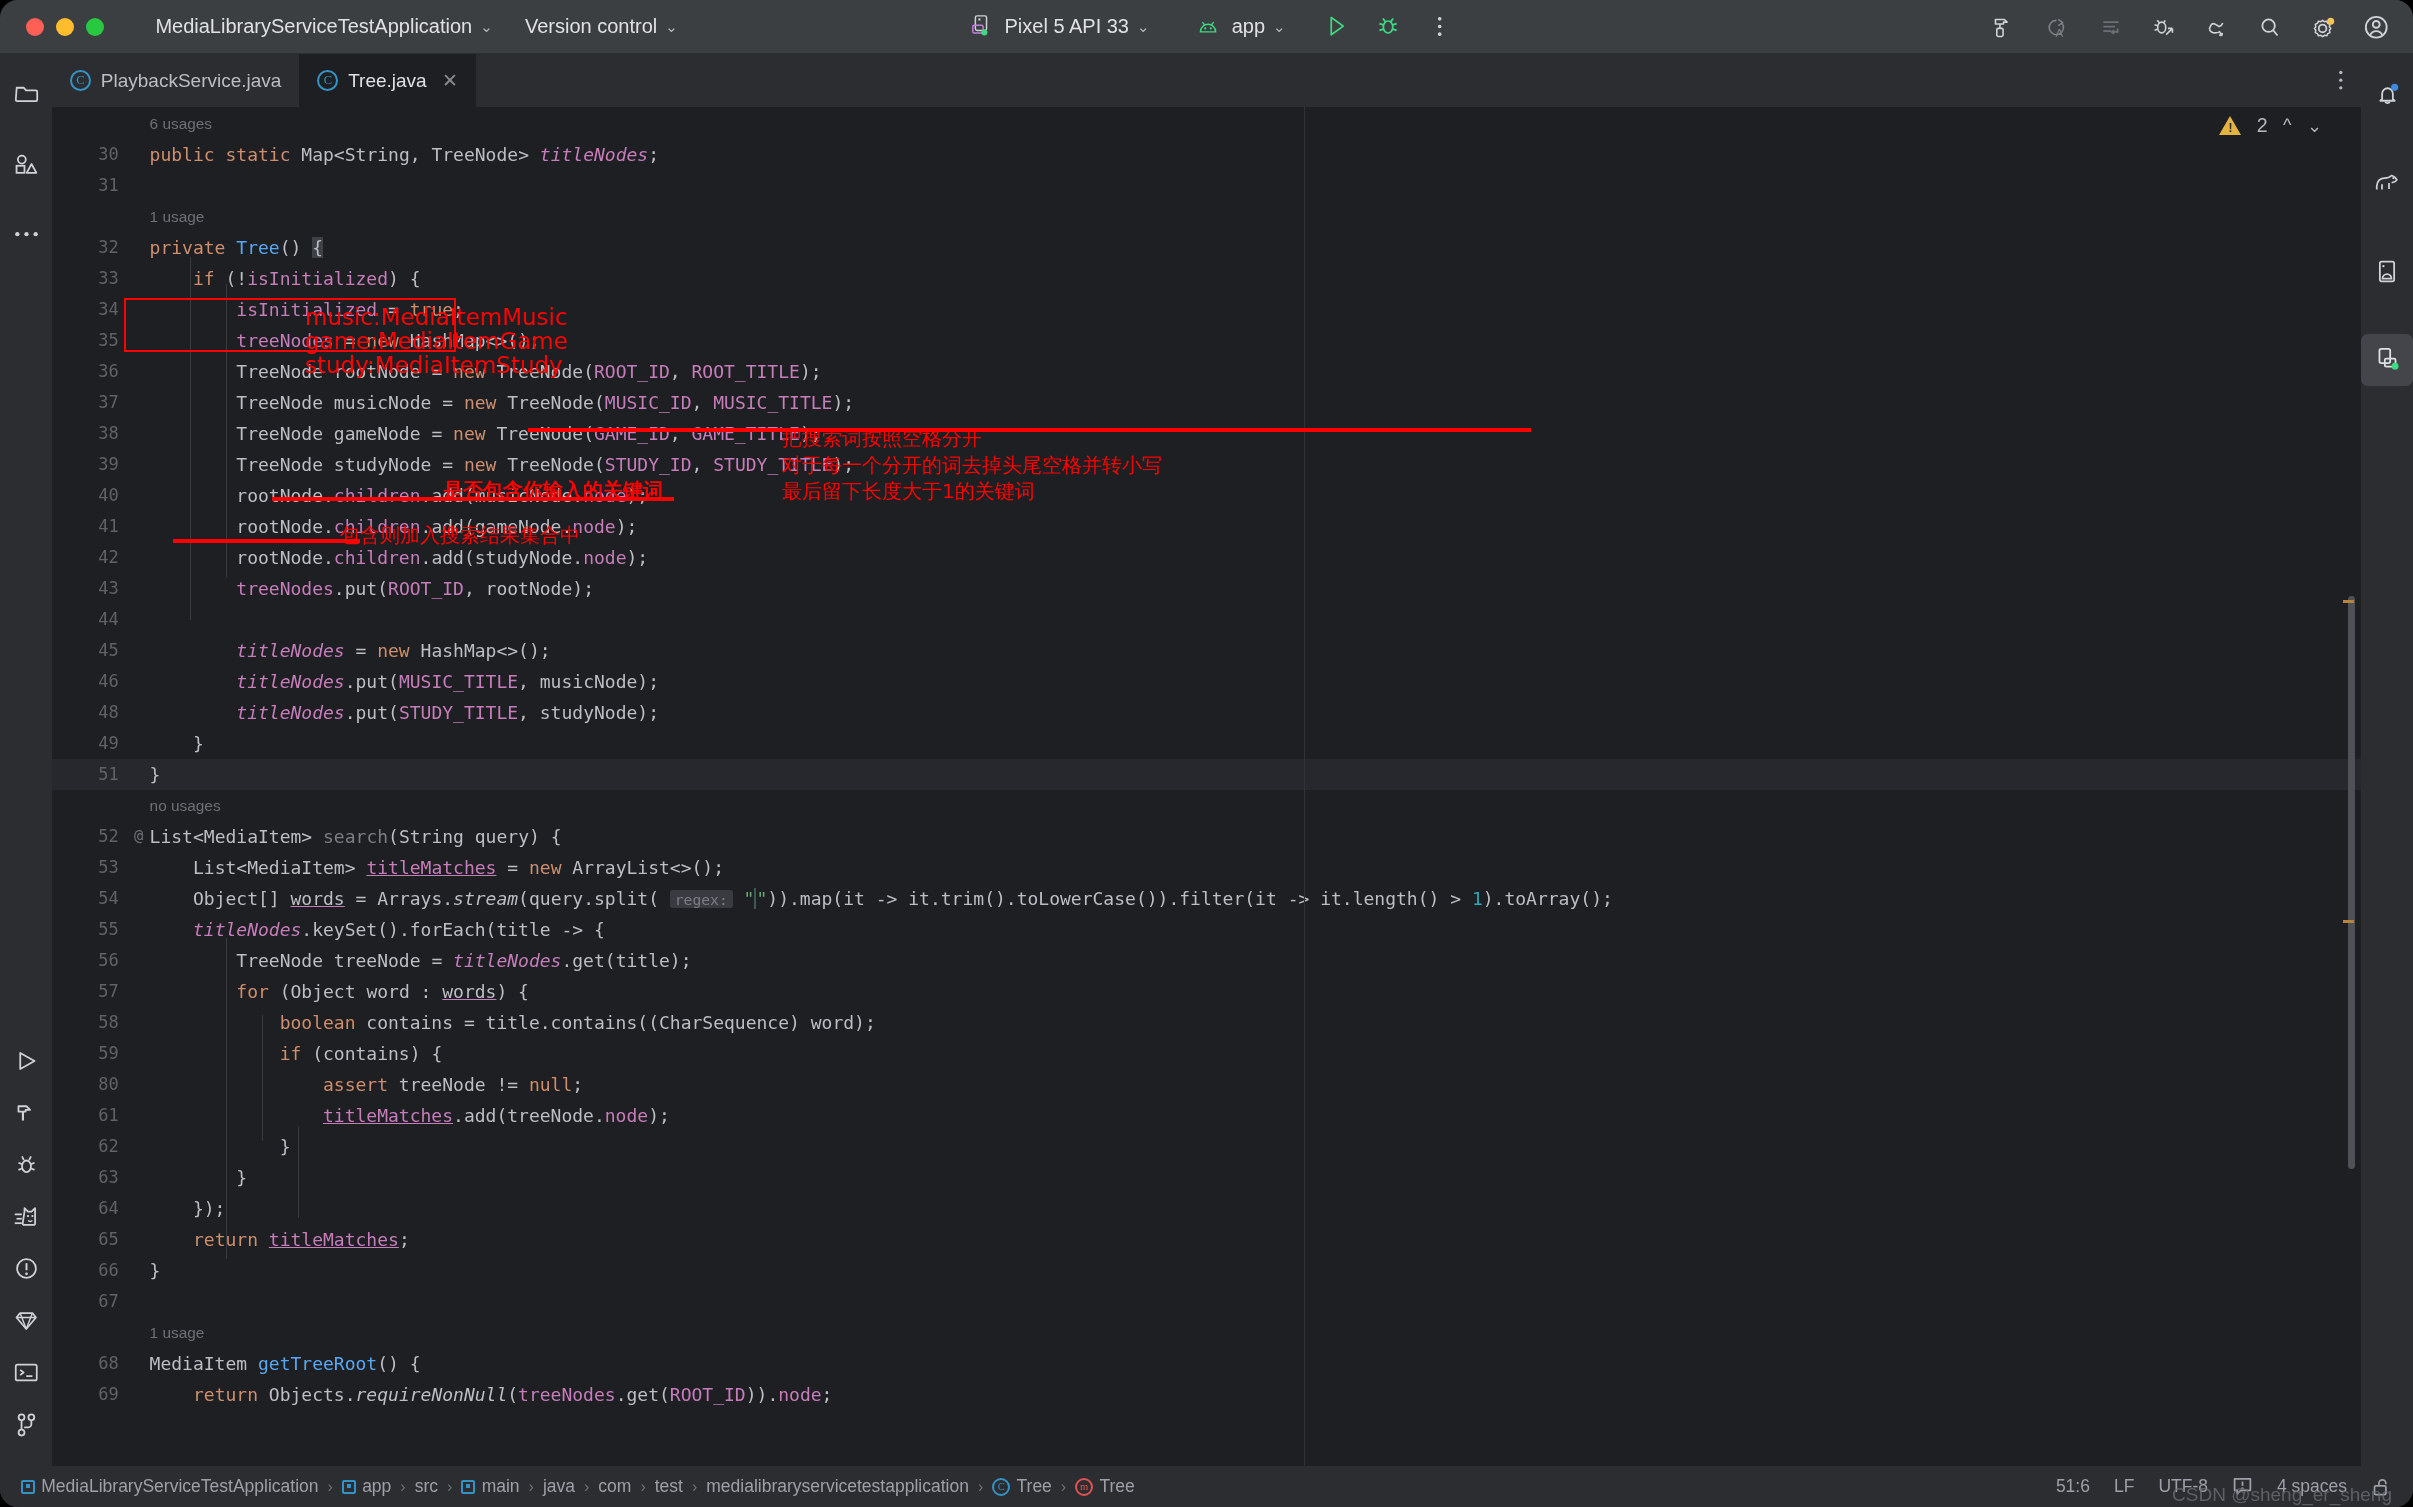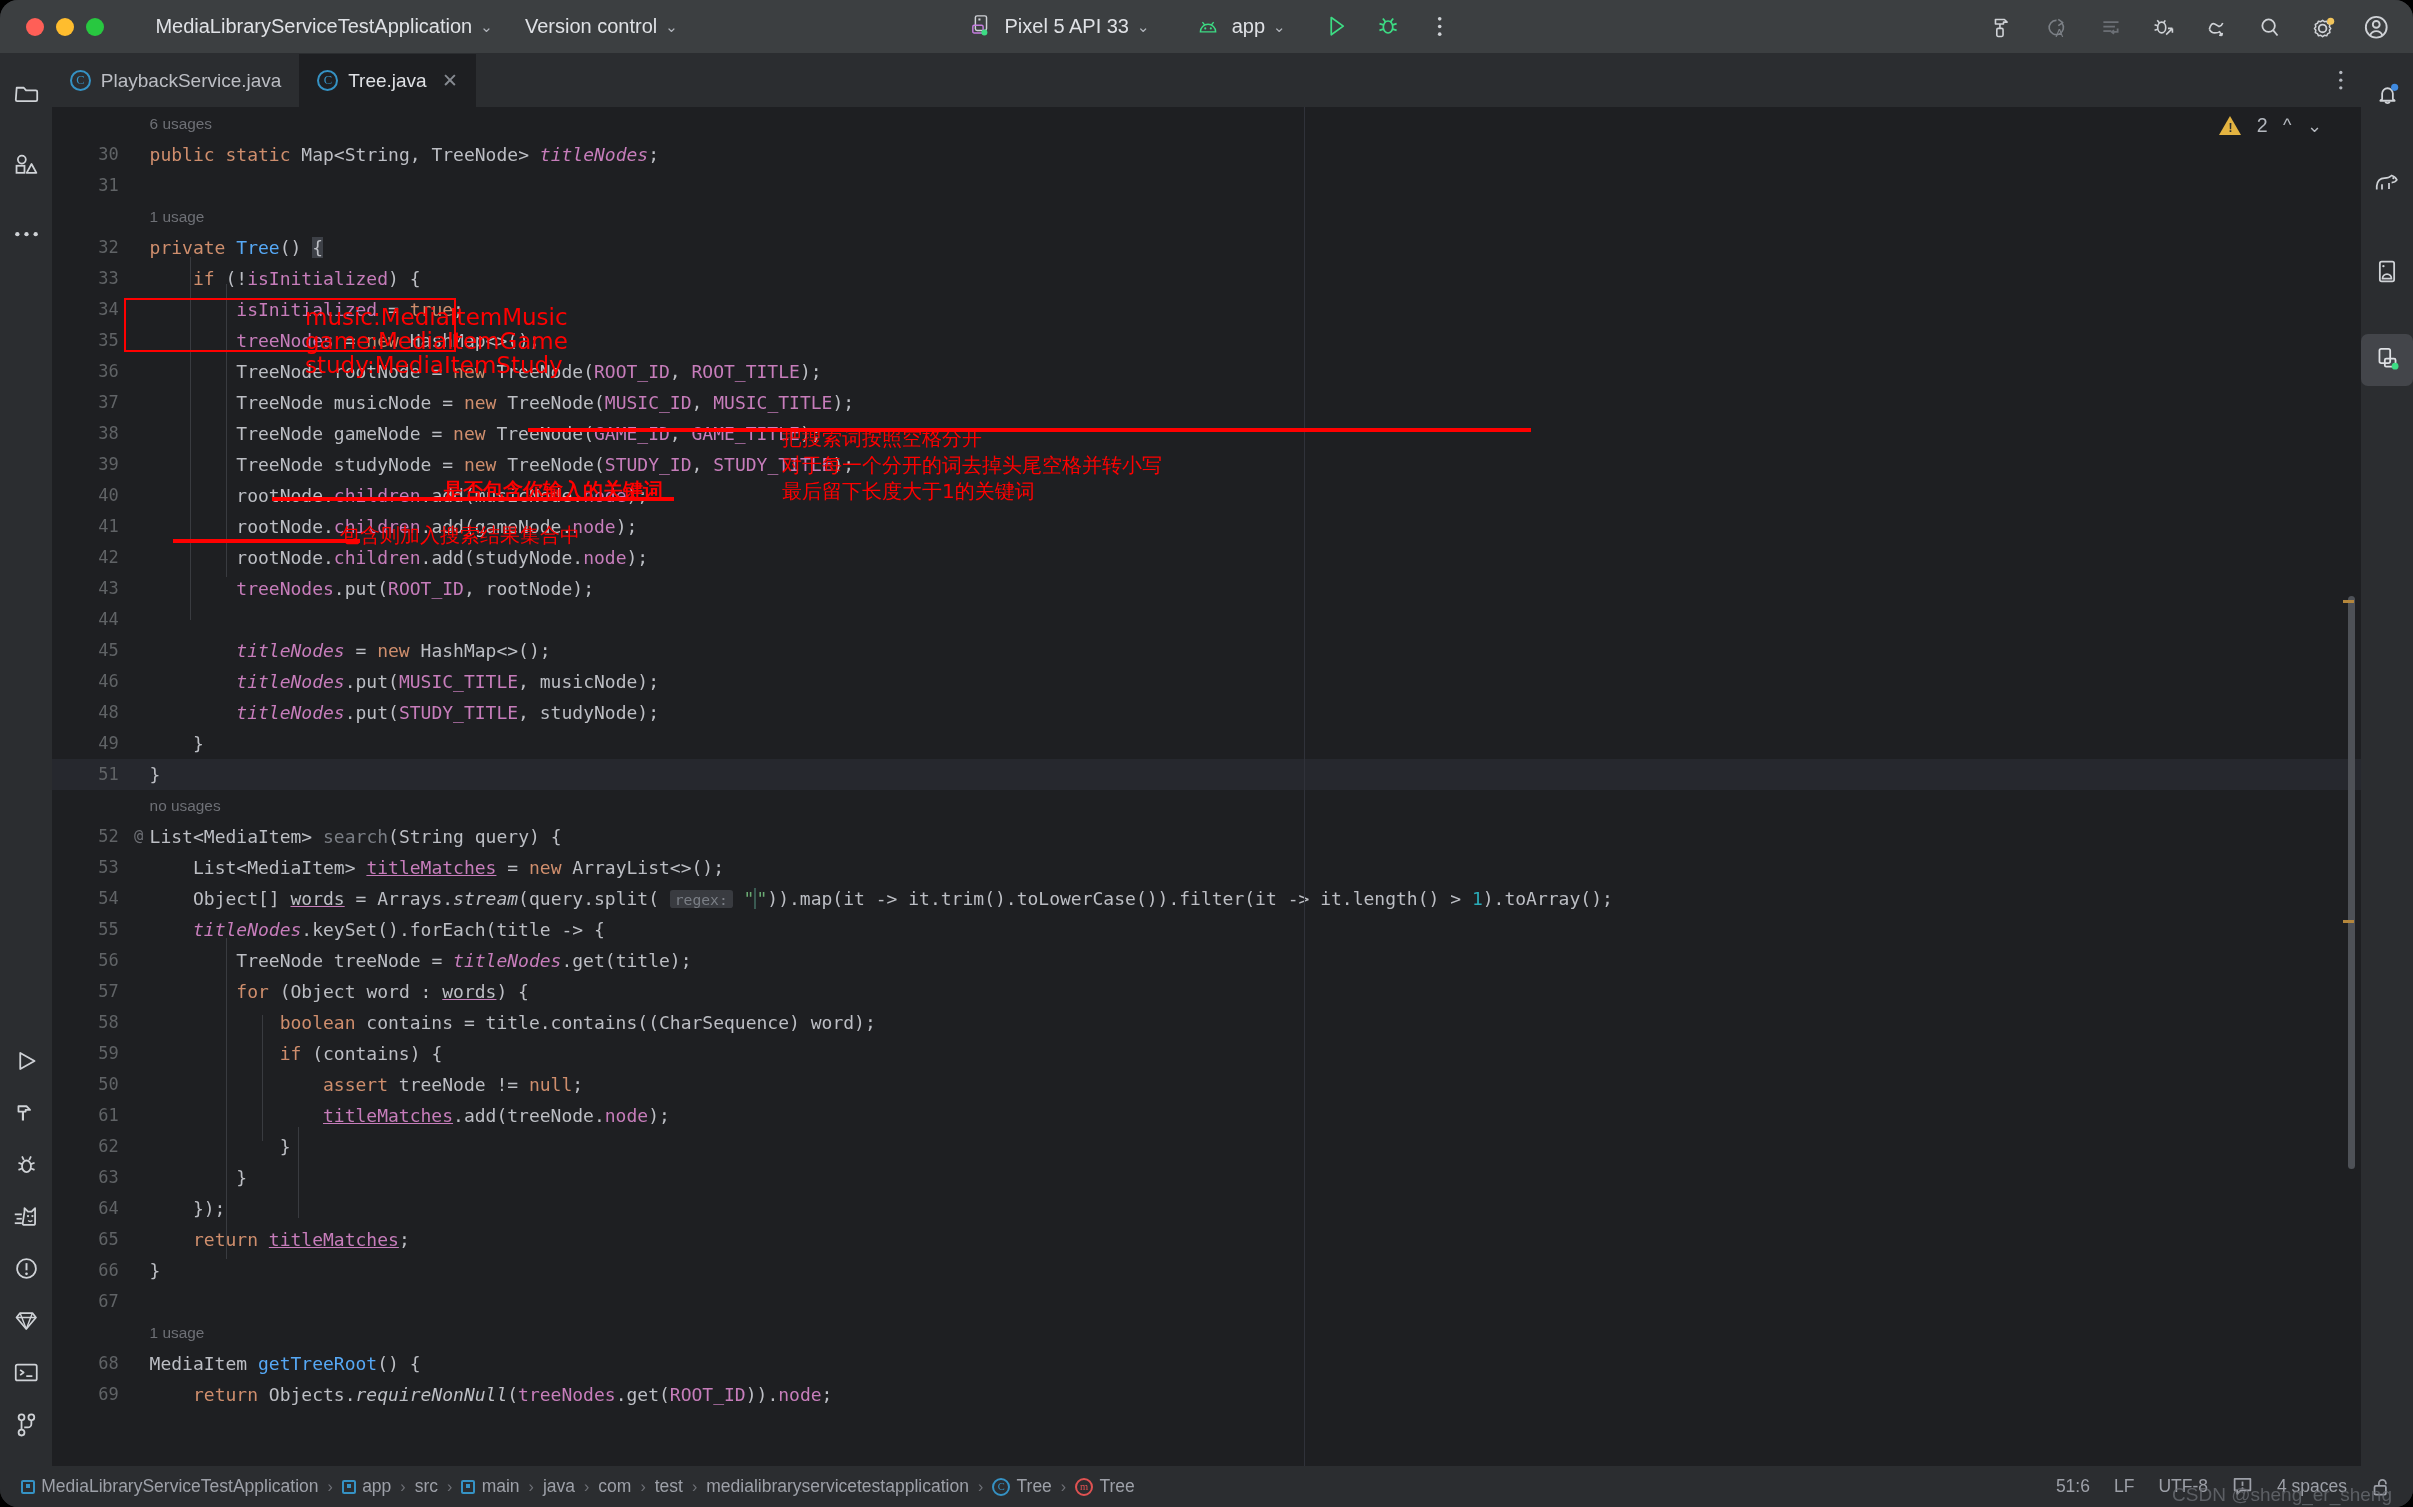--- a/index.html
+++ b/index.html
@@ -498,21 +498,21 @@
             <div class="row cur"><span class="gut">51</span><span class="ln">}</span></div>
             <div class="row"><span class="gut"></span><span class="ln hint">no usages</span></div>
             <div class="row"><span class="gut">52</span><span class="atmark">@</span><span class="ln"><span class="id">List</span>&lt;<span class="id">MediaItem</span>&gt; <span class="gry">search</span>(<span class="id">String</span> <span class="id">query</span>) {</span></div>
             <div class="row"><span class="gut">53</span><span class="ln">    <span class="id">List</span>&lt;<span class="id">MediaItem</span>&gt; <span class="undm">titleMatches</span> = <span class="kw">new</span> <span class="id">ArrayList</span>&lt;&gt;();</span></div>
             <div class="row"><span class="gut">54</span><span class="ln">    <span class="id">Object</span>[] <span class="id und">words</span> = <span class="id">Arrays</span>.<span class="mthi">stream</span>(<span class="id">query</span>.<span class="id">split</span>( <span class="param-hint">regex:</span> <span class="strq">"</span><span class="caret"></span><span class="strq">"</span>)).<span class="id">map</span>(<span class="id">it</span> -&gt; <span class="id">it</span>.<span class="id">trim</span>().<span class="id">toLowerCase</span>()).<span class="id">filter</span>(<span class="id">it</span> -&gt; <span class="id">it</span>.<span class="id">length</span>() &gt; <span class="num">1</span>).<span class="id">toArray</span>();</span></div>
             <div class="row"><span class="gut">55</span><span class="ln">    <span class="sfld">titleNodes</span>.<span class="id">keySet</span>().<span class="id">forEach</span>(<span class="id">title</span> -&gt; {</span></div>
             <div class="row"><span class="gut">56</span><span class="ln">        <span class="id">TreeNode</span> <span class="id">treeNode</span> = <span class="sfld">titleNodes</span>.<span class="id">get</span>(<span class="id">title</span>);</span></div>
             <div class="row"><span class="gut">57</span><span class="ln">        <span class="kw">for</span> (<span class="id">Object</span> <span class="id">word</span> : <span class="id und">words</span>) {</span></div>
             <div class="row"><span class="gut">58</span><span class="ln">            <span class="kw">boolean</span> <span class="id">contains</span> = <span class="id">title</span>.<span class="id">contains</span>((<span class="id">CharSequence</span>) <span class="id">word</span>);</span></div>
             <div class="row"><span class="gut">59</span><span class="ln">            <span class="kw">if</span> (<span class="id">contains</span>) {</span></div>
-            <div class="row"><span class="gut">50</span><span class="ln">                <span class="kw">assert</span> <span class="id">treeNode</span> != <span class="kw">null</span>;</span></div>
+            <div class="row"><span class="gut">80</span><span class="ln">                <span class="kw">assert</span> <span class="id">treeNode</span> != <span class="kw">null</span>;</span></div>
             <div class="row"><span class="gut">61</span><span class="ln">                <span class="undm">titleMatches</span>.<span class="id">add</span>(<span class="id">treeNode</span>.<span class="fld">node</span>);</span></div>
             <div class="row"><span class="gut">62</span><span class="ln">            }</span></div>
             <div class="row"><span class="gut">63</span><span class="ln">        }</span></div>
             <div class="row"><span class="gut">64</span><span class="ln">    });</span></div>
             <div class="row"><span class="gut">65</span><span class="ln">    <span class="kw">return</span> <span class="undm">titleMatches</span>;</span></div>
             <div class="row"><span class="gut">66</span><span class="ln">}</span></div>
             <div class="row"><span class="gut">67</span><span class="ln"></span></div>
             <div class="row"><span class="gut"></span><span class="ln hint">1 usage</span></div>
             <div class="row"><span class="gut">68</span><span class="ln"><span class="id">MediaItem</span> <span class="mth">getTreeRoot</span>() {</span></div>
             <div class="row"><span class="gut">69</span><span class="ln">    <span class="kw">return</span> <span class="id">Objects</span>.<span class="mthi">requireNonNull</span>(<span class="fld">treeNodes</span>.<span class="id">get</span>(<span class="fld">ROOT_ID</span>)).<span class="fld">node</span>;</span></div>

